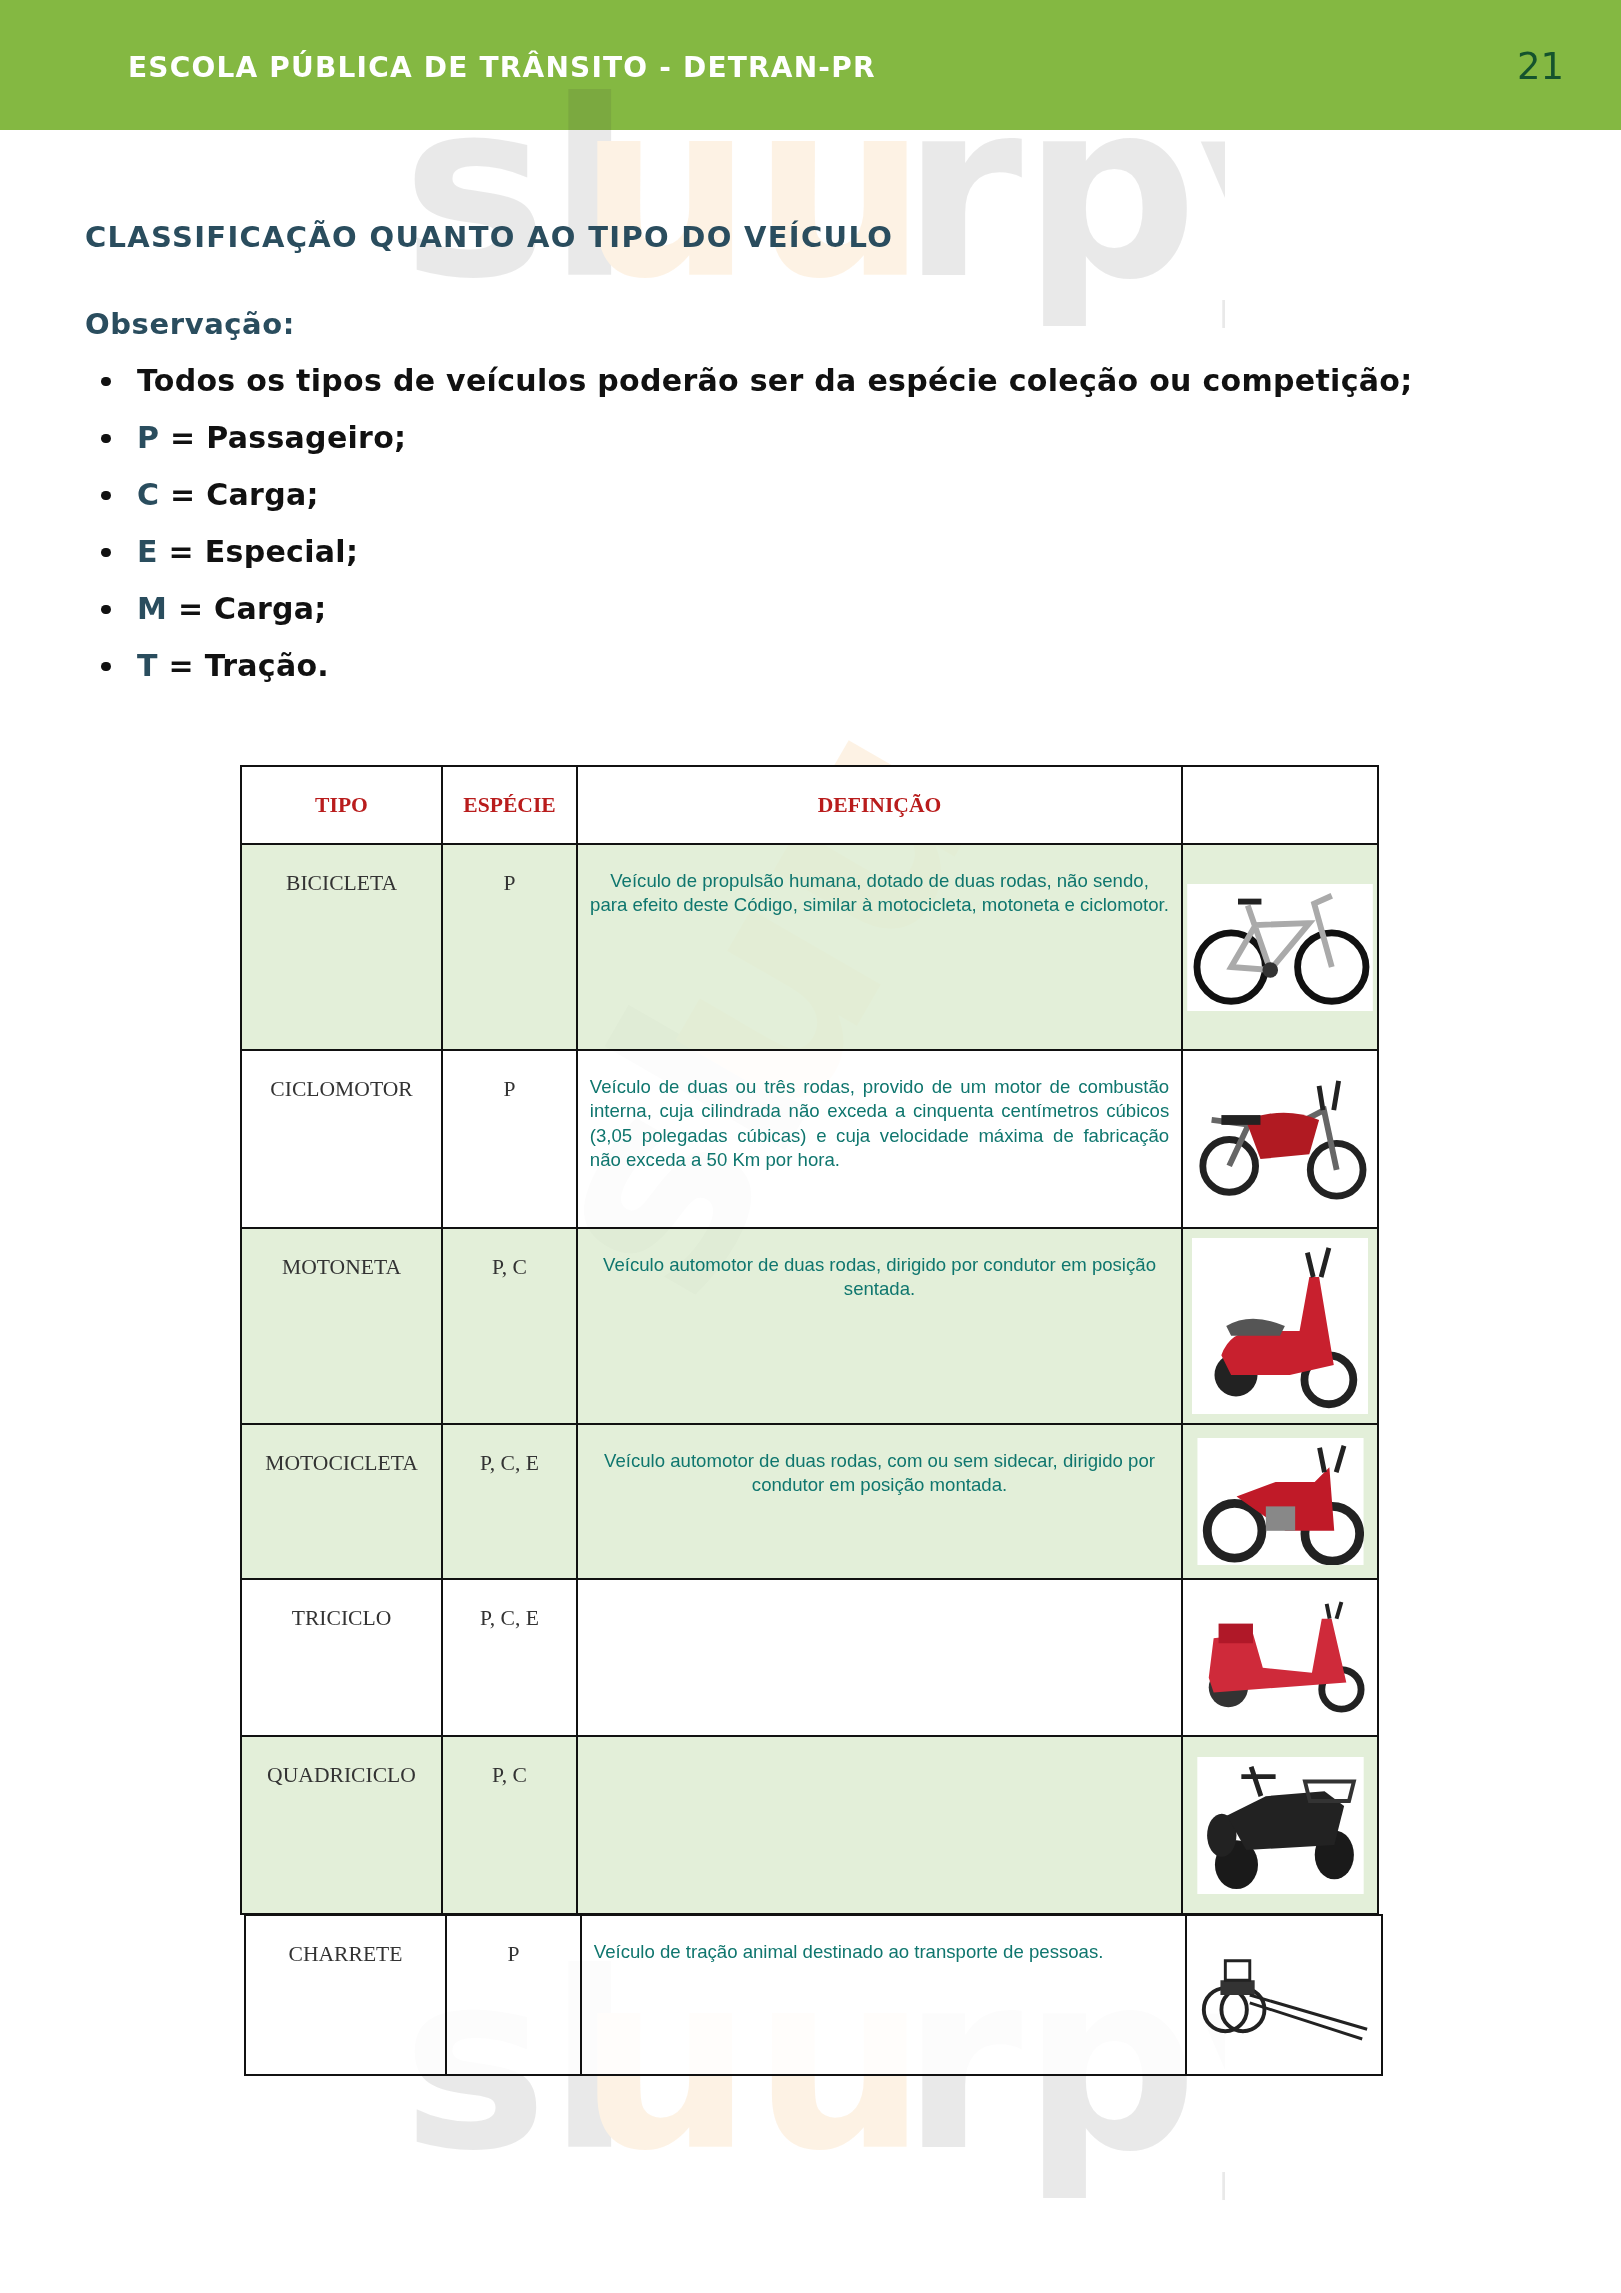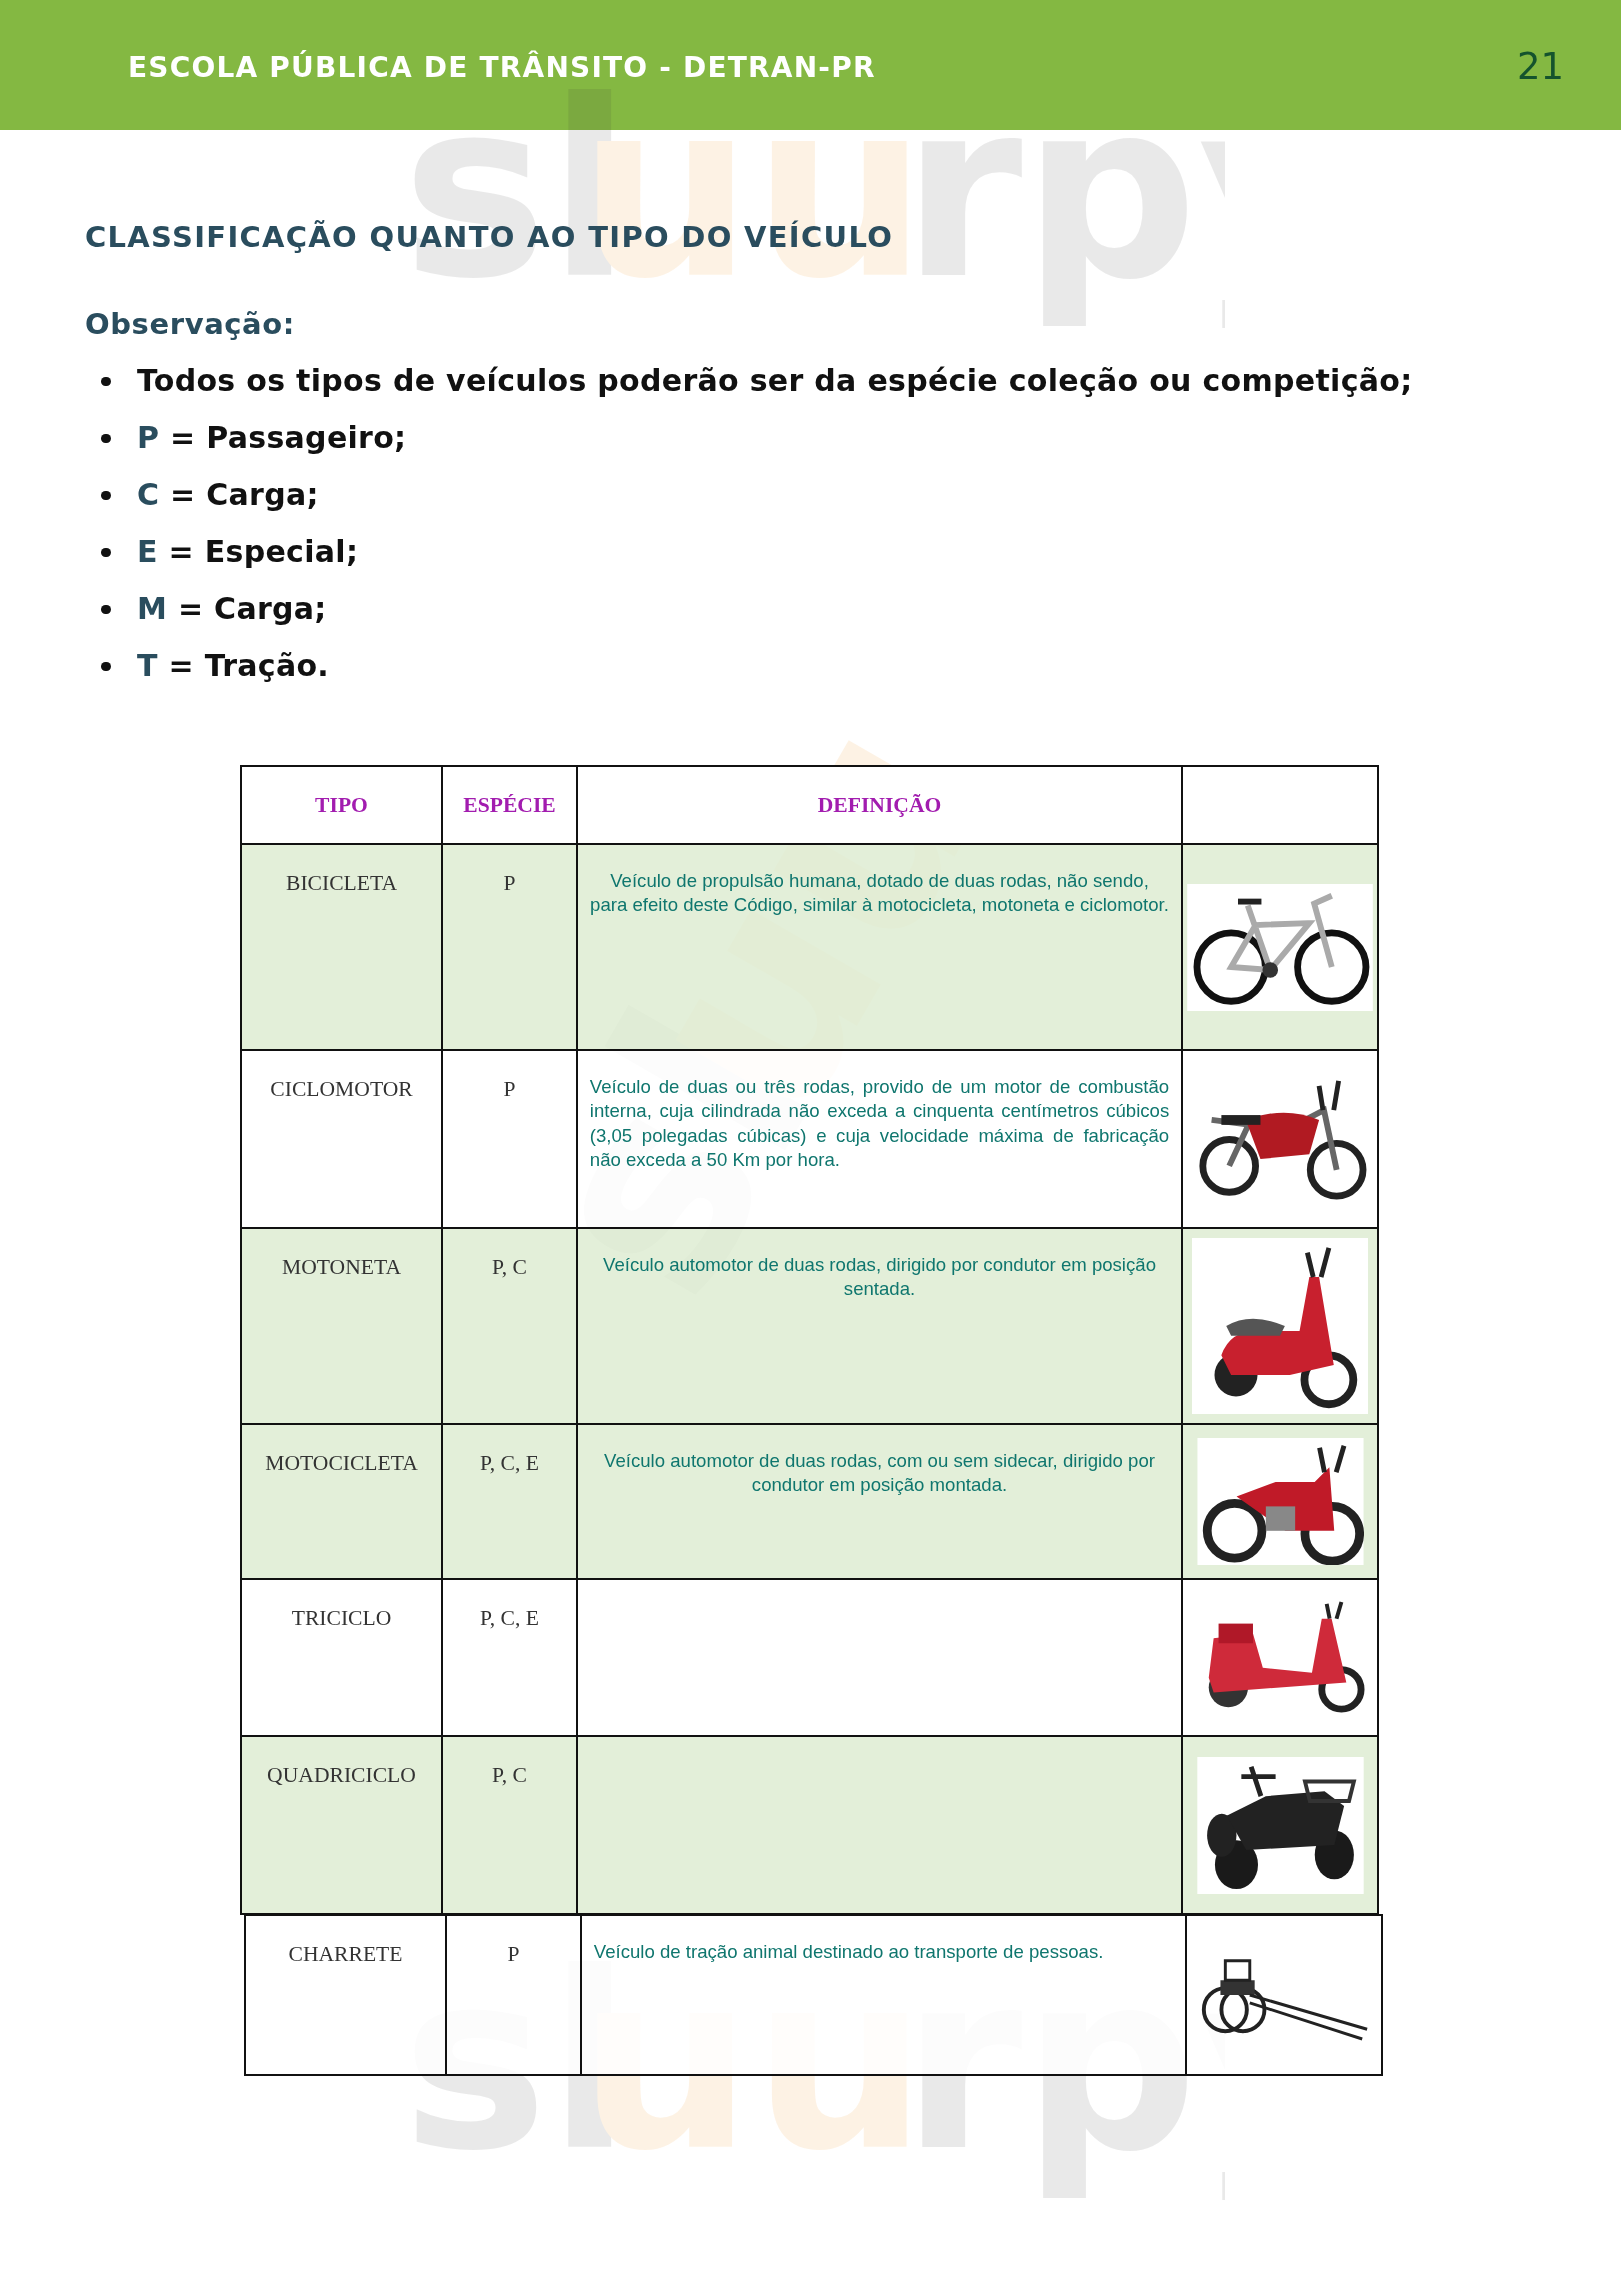--- a/index.html
+++ b/index.html
@@ -44,21 +44,21 @@
   .obs-list .key { color: #2a4d5e; }
   table.vt {
     position: absolute; border-collapse: collapse; z-index: 1;
     font-family: "Liberation Serif", serif; table-layout: fixed;
   }
   table.vt td, table.vt th {
     border: 2.5px solid #111; vertical-align: top; padding: 0;
   }
   table.vt th {
     font-weight: bold; font-size: 21.6px; height: 76px; vertical-align: middle;
-    text-align: center; color: #a21caf; background: #fff;
+    text-align: center; color: #b91c1c; background: #fff;
   }
   .c-tipo { text-align: center; font-size: 21.6px; color: #333; padding-top: 25.5px !important; }
   .c-esp { text-align: center; font-size: 21.6px; color: #333; padding-top: 25.5px !important; }
   .c-def {
     font-family: "Liberation Sans", sans-serif; font-size: 18.6px; color: #0f766e;
     padding: 23.5px 11.8px 0 11.8px !important; line-height: 24.5px;
   }
   .c-def.center { text-align: center; }
   .c-def.justify { text-align: justify; }
   .c-img { text-align: center; vertical-align: middle !important; }

